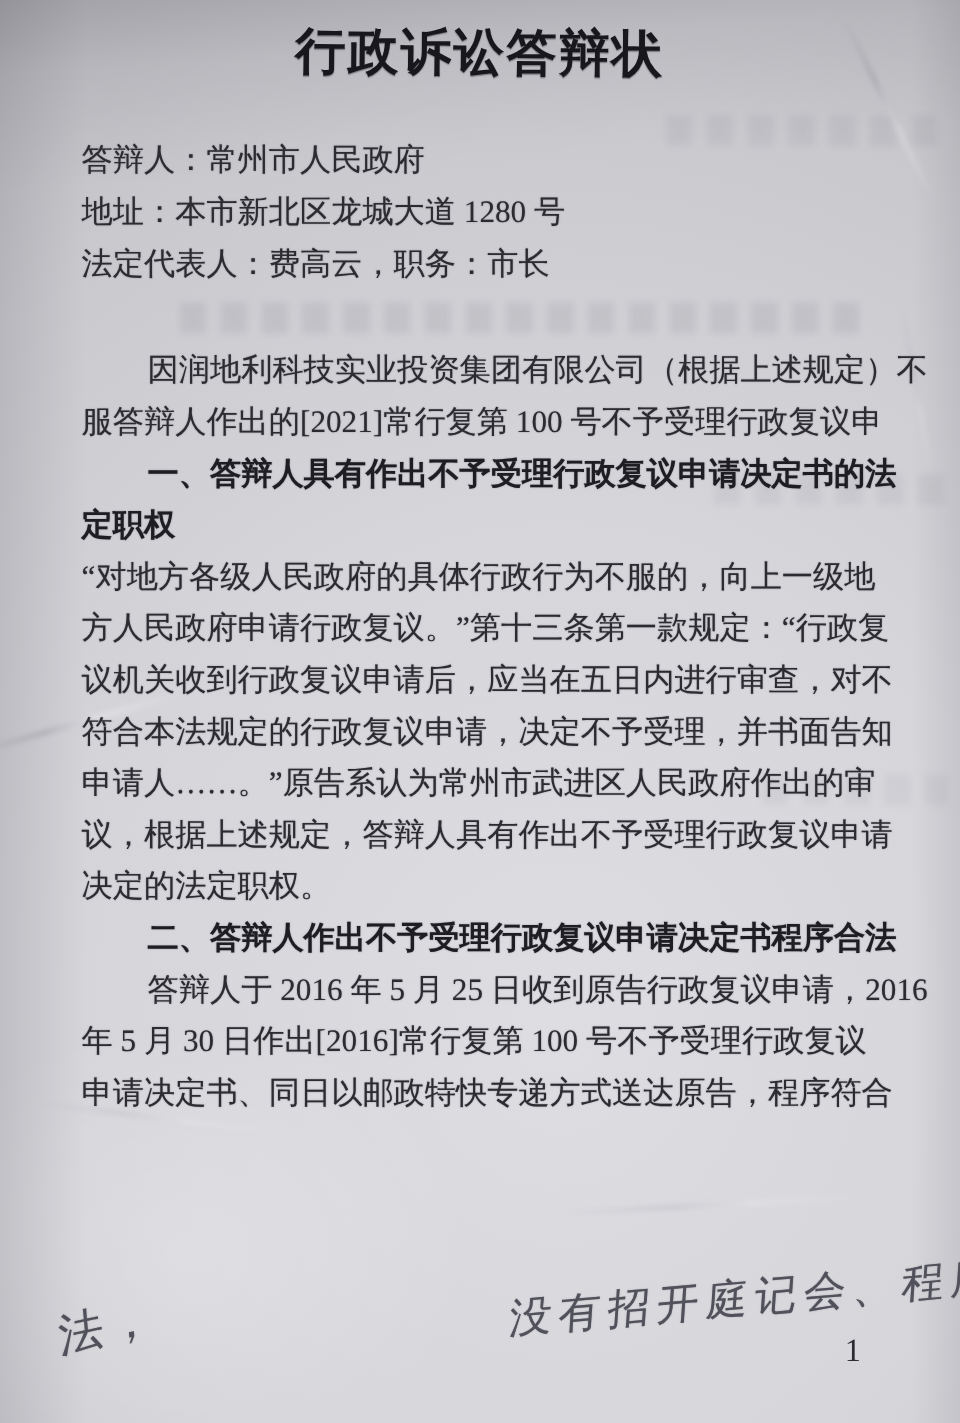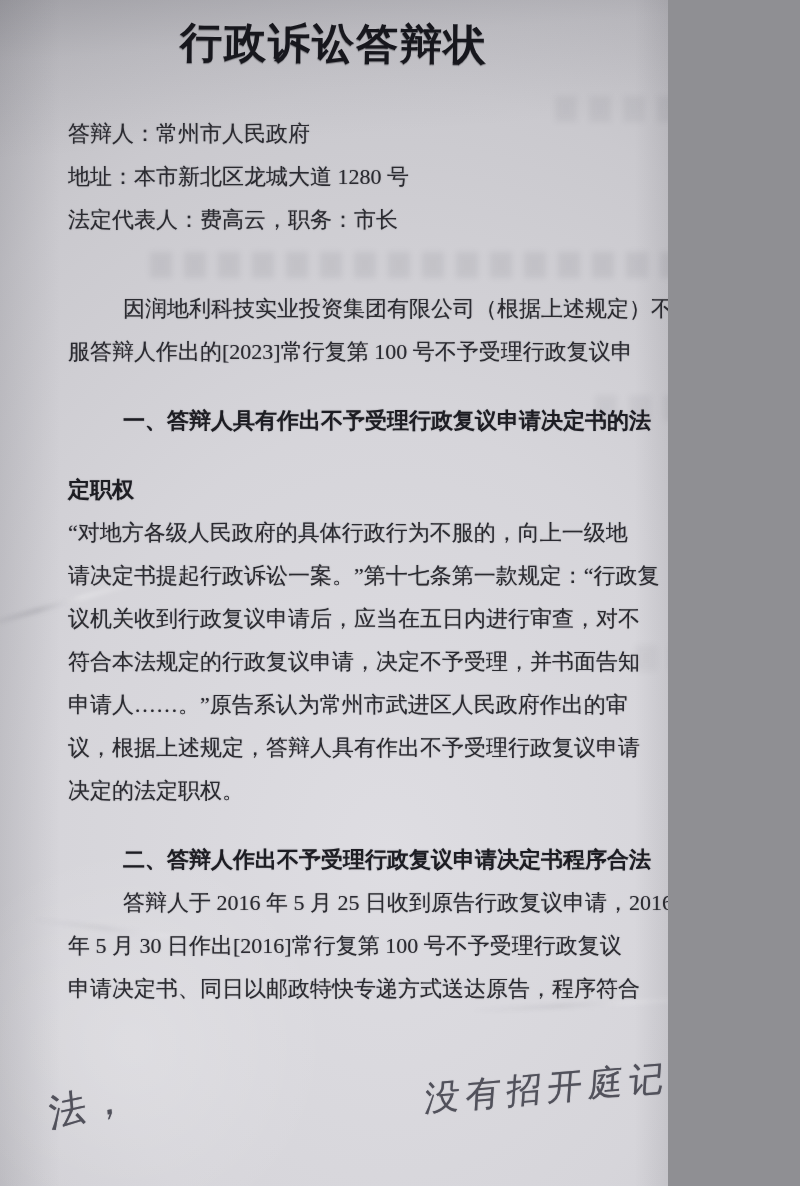--- a/index.html
+++ b/index.html
@@ -1,17 +1,17 @@
 <!DOCTYPE html>
 <html><head>
 <meta charset="utf-8">
 <style>
   html,body{margin:0;padding:0;background:#8f8f93;}
   .page{
-    position:relative;width:668px;height:1186px;overflow:hidden;
+    position:relative;width:800px;height:1186px;overflow:hidden;
     font-family:"Liberation Serif","DejaVu Serif",serif;
     background:
       radial-gradient(130% 95% at 58% 72%, #dedde2 0%, #d6d5da 38%, #cac9ce 68%, #b9b8bd 90%, #adacb1 100%);
   }
   .shade{position:absolute;inset:0;pointer-events:none;}
   .shade-top{background:linear-gradient(176deg, rgba(70,70,78,0.22) 0%, rgba(70,70,78,0.08) 5%, rgba(70,70,78,0) 13%);}
   .shade-left{background:linear-gradient(90deg, rgba(60,60,68,0.13), rgba(60,60,68,0) 9%);}
   .shade-right{background:linear-gradient(270deg, rgba(60,60,68,0.10), rgba(60,60,68,0) 5%);}
   .sheen{background:radial-gradient(42% 24% at 20% 88%, rgba(255,255,255,0.18), rgba(255,255,255,0) 70%);}
   .crease{position:absolute;filter:blur(2px);pointer-events:none;
@@ -27,23 +27,23 @@
   .g2{top:96px;left:555px;width:235px;opacity:.08;}
   .g3{top:395px;left:595px;width:195px;opacity:.07;}
   .g4{top:645px;left:635px;width:155px;opacity:.06;}
   .title{
     position:absolute;top:16px;left:0;width:100%;text-align:center;
     font-size:42px;font-weight:bold;letter-spacing:2px;color:#17171d;
     transform:rotate(0.5deg);text-shadow:0 1px 1px rgba(30,30,36,0.45);
   }
   .text-col{position:absolute;left:68px;top:112px;width:712px;color:#2b2b31;
     text-shadow:0 0 1.2px rgba(40,40,46,0.5);}
-  .line{height:43px;line-height:43px;font-size:22px;white-space:nowrap;}
+  .line{height:43px;line-height:43px;font-size:26px;white-space:nowrap;}
   .indent{padding-left:55px;}
-  .bold{font-weight:bold;color:#1d1d23;margin-top:26px;}
+  .bold{font-weight:bold;color:#1d1d23;}
   .gap{height:46px;}
   .hand{position:absolute;color:#51515b;text-shadow:0 0 1px rgba(80,80,90,0.6);}
   .hand-main{top:1056px;left:424px;font-size:35px;letter-spacing:6px;white-space:nowrap;
     transform:rotate(-5deg) skewX(-9deg);}
   .hand-wrap{top:1080px;left:48px;font-size:38px;letter-spacing:4px;
     transform:rotate(-12deg) skewX(-7deg);}
   .pageno{position:absolute;top:1108px;left:704px;font-size:27px;line-height:34px;color:#2b2b31;}
 </style>
 </head>
 <body>
@@ -66,25 +66,25 @@
   <div class="ghost g4"></div>
 
   <div class="title">行政诉讼答辩状</div>
 
   <div class="text-col">
     <div class="line">答辩人：常州市人民政府</div>
     <div class="line">地址：本市新北区龙城大道 1280 号</div>
     <div class="line">法定代表人：费高云，职务：市长</div>
     <div class="gap"></div>
     <div class="line indent">因润地利科技实业投资集团有限公司（根据上述规定）不</div>
-    <div class="line">服答辩人作出的[2023]常行复第 100 号不予受理行政复议申</div>
+    <div class="line">服答辩人作出的[2021]常行复第 100 号不予受理行政复议申</div>
     <div class="line indent bold">一、答辩人具有作出不予受理行政复议申请决定书的法</div>
     <div class="line bold">定职权</div>
     <div class="line">“对地方各级人民政府的具体行政行为不服的，向上一级地</div>
-    <div class="line">请决定书提起行政诉讼一案。”第十七条第一款规定：“行政复</div>
+    <div class="line">方人民政府申请行政复议。”第十三条第一款规定：“行政复</div>
     <div class="line">议机关收到行政复议申请后，应当在五日内进行审查，对不</div>
     <div class="line">符合本法规定的行政复议申请，决定不予受理，并书面告知</div>
     <div class="line">申请人……。”原告系认为常州市武进区人民政府作出的审</div>
     <div class="line">议，根据上述规定，答辩人具有作出不予受理行政复议申请</div>
     <div class="line">决定的法定职权。</div>
     <div class="line indent bold">二、答辩人作出不予受理行政复议申请决定书程序合法</div>
     <div class="line indent">答辩人于 2016 年 5 月 25 日收到原告行政复议申请，2016</div>
     <div class="line">年 5 月 30 日作出[2016]常行复第 100 号不予受理行政复议</div>
     <div class="line">申请决定书、同日以邮政特快专递方式送达原告，程序符合</div>
   </div>

